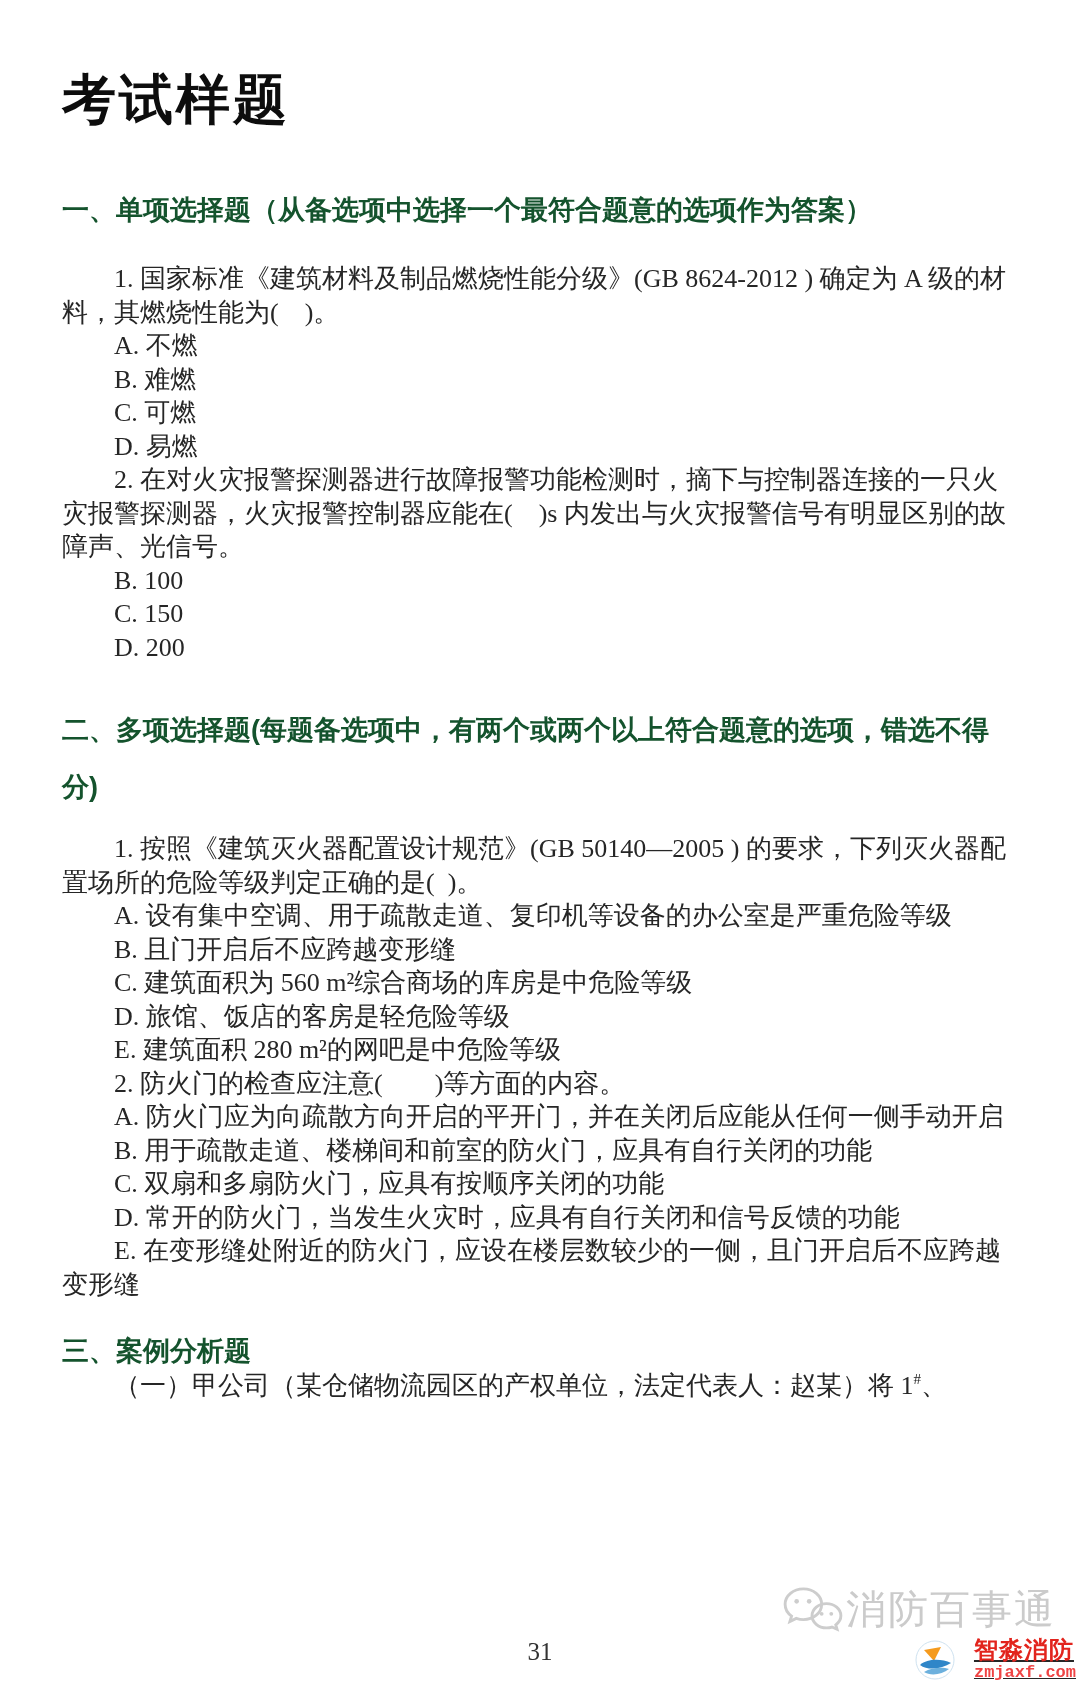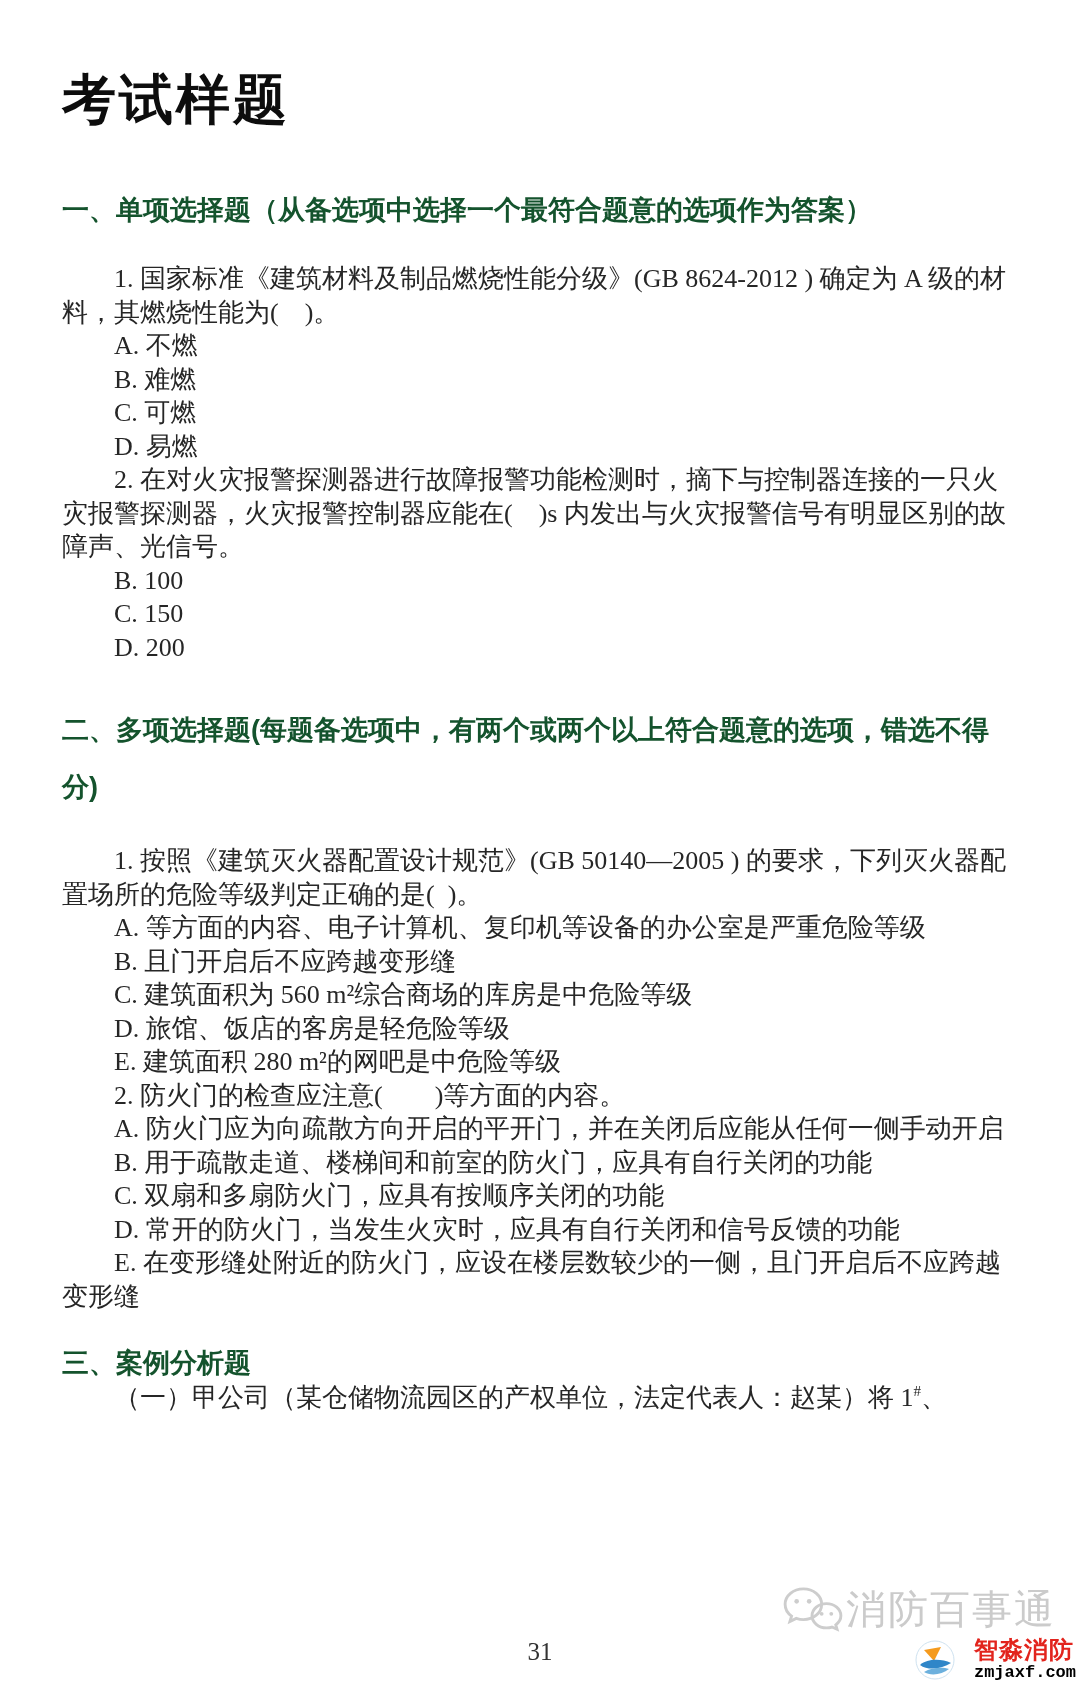--- a/index.html
+++ b/index.html
@@ -33,21 +33,21 @@
   .sec-heading.third{margin-top:32px;}
   .q,.opt{
     margin:0;
     font-size:26px;
     line-height:33.5px;
     text-indent:2em;
     white-space:pre-wrap;
     color:#262626;
   }
   .q.first{margin-top:34px;}
-  .q.s2first{margin-top:28px;}
+  .q.s2first{margin-top:16px;}
   .q.case{}
   .q sup{font-size:0.58em;vertical-align:super;line-height:0;}
   .pageno{
     position:absolute;
     top:1638px;left:0;width:100%;
     text-align:center;
     font-size:25px;
     color:#333;
   }
   .wm-gray{
@@ -57,35 +57,35 @@
     color:#cbcbcb;
     font-family:"Liberation Sans","DejaVu Sans",sans-serif;
     font-size:40px;
     font-weight:400;
     letter-spacing:2px;
     white-space:nowrap;
   }
   .brand{
     position:absolute;
     top:1638px;right:4px;
-    display:flex;align-items:center;gap:19px;
+    display:flex;align-items:center;gap:19px;text-decoration:underline;
   }
   .brand-text{display:flex;flex-direction:column;line-height:1;}
   .brand-name{
     font-family:"Liberation Sans","DejaVu Sans",sans-serif;
     font-weight:700;
     font-size:24px;
     color:#e2241d;
     letter-spacing:1px;
   }
   .brand-url{
     font-family:"Liberation Mono","DejaVu Sans Mono",monospace;
     font-weight:700;
     font-size:17px;
-    color:#000000;
+    color:#ef4444;
     margin-top:2px;
   }
 </style>
 </head>
 <body>
 
 <div class="page">
   <div class="content">
 
     <h1 class="title">考试样题</h1>
@@ -99,21 +99,21 @@
     <p class="opt">D. 易燃</p>
 
     <p class="q">2. 在对火灾报警探测器进行故障报警功能检测时，摘下与控制器连接的一只火灾报警探测器，火灾报警控制器应能在(    )s 内发出与火灾报警信号有明显区别的故障声、光信号。</p>
     <p class="opt">B. 100</p>
     <p class="opt">C. 150</p>
     <p class="opt">D. 200</p>
 
     <h2 class="sec-heading wrap2"><span>二、多项选择题(每题备选项中，有两个或两个以上符合题意的选项，错选不得</span><br><span>分)</span></h2>
 
     <p class="q s2first">1. 按照《建筑灭火器配置设计规范》(GB 50140—2005 ) 的要求，下列灭火器配置场所的危险等级判定正确的是(  )。</p>
-    <p class="opt">A. 等方面的内容、电子计算机、复印机等设备的办公室是严重危险等级</p>
+    <p class="opt">A. 设有集中空调、用于疏散走道、复印机等设备的办公室是严重危险等级</p>
     <p class="opt">B. 且门开启后不应跨越变形缝</p>
     <p class="opt">C. 建筑面积为 560 m²综合商场的库房是中危险等级</p>
     <p class="opt">D. 旅馆、饭店的客房是轻危险等级</p>
     <p class="opt">E. 建筑面积 280 m²的网吧是中危险等级</p>
 
     <p class="q">2. 防火门的检查应注意(        )等方面的内容。</p>
     <p class="opt">A. 防火门应为向疏散方向开启的平开门，并在关闭后应能从任何一侧手动开启</p>
     <p class="opt">B. 用于疏散走道、楼梯间和前室的防火门，应具有自行关闭的功能</p>
     <p class="opt">C. 双扇和多扇防火门，应具有按顺序关闭的功能</p>
     <p class="opt">D. 常开的防火门，当发生火灾时，应具有自行关闭和信号反馈的功能</p>

